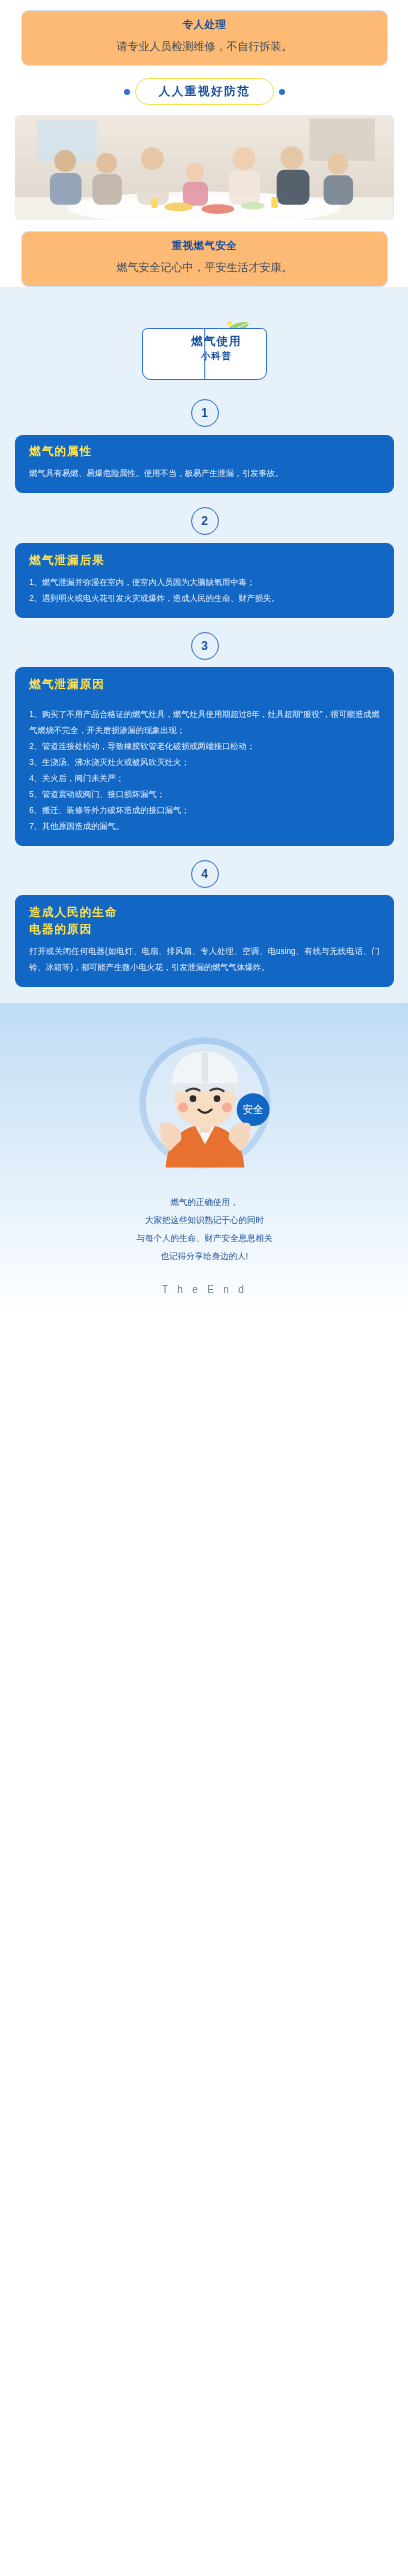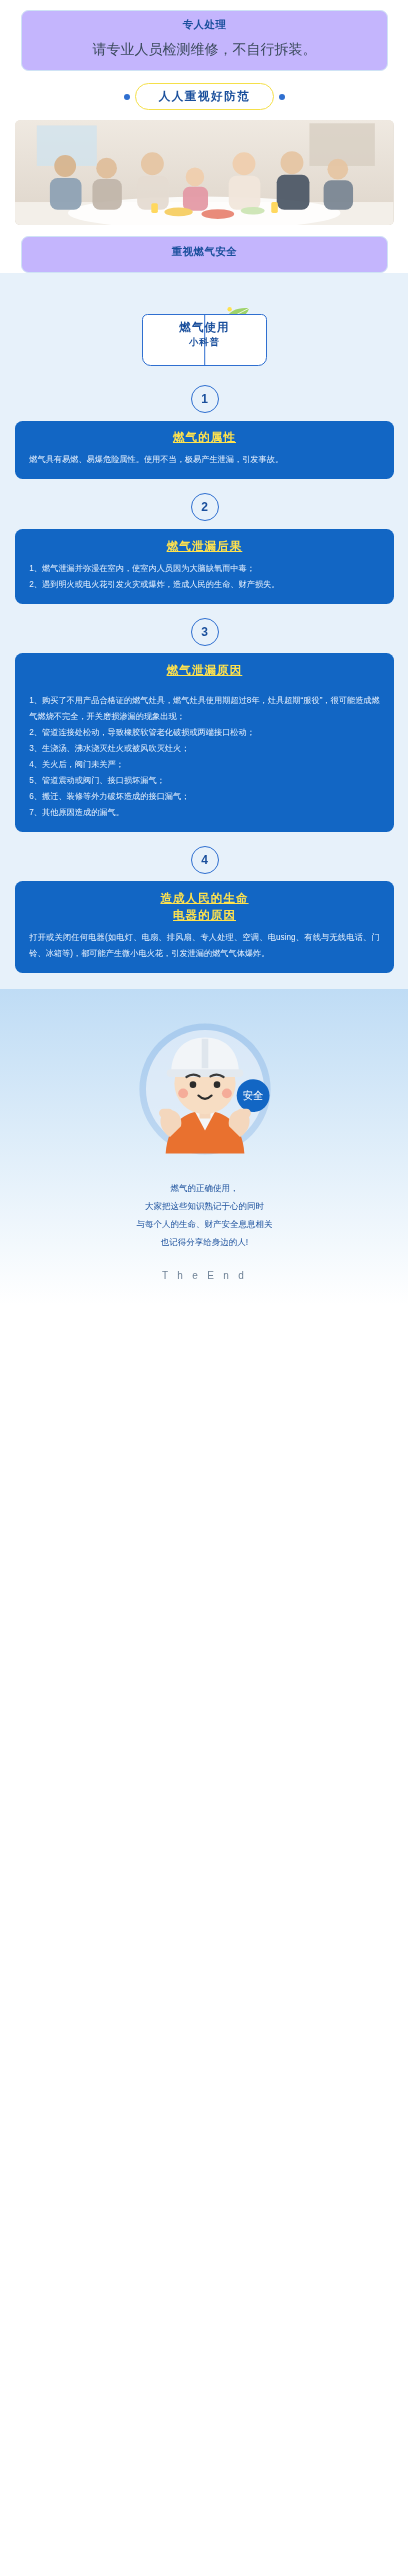--- a/index.html
+++ b/index.html
@@ -12,34 +12,34 @@
 
   
   .top-wrap {
     background: #ffffff;
     padding: 9.8px 0 0 0;
   }
   .card-box {
     margin: 0 21px;
     border: 1.1px solid #cfe3f5;
     border-radius: 7.6px;
-    background: #c4b5fd;
+    background: #fdba74;
     padding: 7.6px 13px 8.7px 13px;
     text-align: center;
   }
   .card-title {
     color: #1a4f9c;
     font-size: 10.4px;
     font-weight: bold;
     letter-spacing: 0.5px;
     margin-bottom: 4.9px;
   }
   .card-text {
     color: #3b4a5c;
-    font-size: 14px;
+    font-size: 11px;
     line-height: 1.75;
   }
 
   
   .banner-row {
     margin: 12px 0 9.8px 0;
     display: flex;
     justify-content: center;
     text-align: right;
   }
@@ -103,21 +103,21 @@
   }
   .book-spine {
     position: absolute;
     left: 50%; top: 7.6px;
     width: 1.6px; height: 52px;
     background: #2f6fd0;
     transform: translateX(-50%);
   }
   .book-text {
     position: absolute;
-    left: 0; top: 13px;
+    left: 12px; top: 13px;
     width: 125px;
     text-align: center;
     color: #1a4f9c;
     font-weight: bold;
     line-height: 1.5;
   }
   .book-text .l1 { font-size: 11.5px; letter-spacing: 1.1px; }
   .book-text .l2 { font-size: 9.3px; letter-spacing: 1.1px; }
   .leaf {
     position: absolute;
@@ -145,28 +145,27 @@
   }
 
   
   .blue-block {
     margin: 0 15.3px 3.3px 15.3px;
     background: #1266c4;
     border-radius: 7.6px;
     padding: 8.7px 14px 11px 14px;
   }
   .blue-block .bb-title {
-    text-align: center;
+    text-align: left;
     color: #ffe24d;
     font-size: 11.5px;
     font-weight: bold;
     letter-spacing: 1.1px;
     margin-bottom: 6.5px;
     line-height: 1.45;
-    text-decoration: underline;
   }
   .blue-block p {
     color: #eaf3ff;
     font-size: 8.2px;
     line-height: 1.95;
     text-align: justify;
   }
 
   
   .mascot-sec {
@@ -242,20 +241,21 @@
         <ellipse cx="372" cy="172" rx="30" ry="9" fill="#e98b7a"></ellipse>
         <ellipse cx="436" cy="166" rx="22" ry="7" fill="#cfe6b8"></ellipse>
         <rect x="250" y="152" width="12" height="18" rx="3" fill="#ffd85e"></rect>
         <rect x="470" y="150" width="12" height="20" rx="3" fill="#ffd85e"></rect>
       </g>
     </svg>
   </div>
 
   <div class="card-box">
     <div class="card-title">重视燃气安全</div>
+    <div class="card-text">燃气安全记心中，平安生活才安康。</div>
   </div>
 </div>
 
 <div class="mid">
 
   <div class="book-wrap">
     <div class="book">
       <svg class="leaf" viewBox="0 0 54 34">
         <path d="M4 30 C10 6, 34 2, 50 4 C44 22, 22 32, 4 30 Z" fill="#9ed36a"></path>
         <path d="M4 30 C18 20, 34 12, 50 4" stroke="#ffffff" stroke-width="1.5" fill="none"></path>

